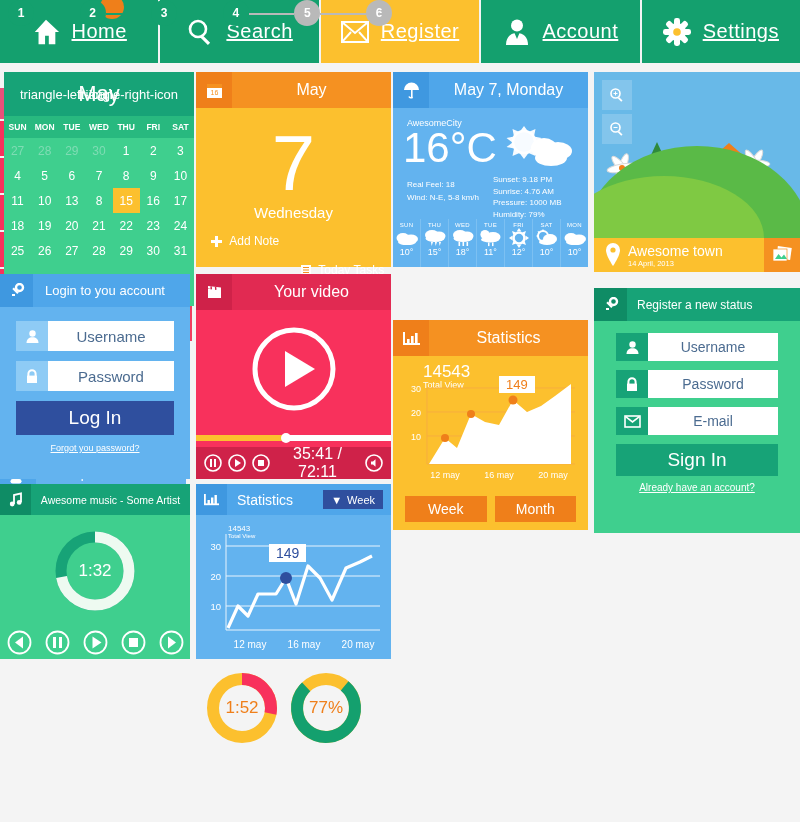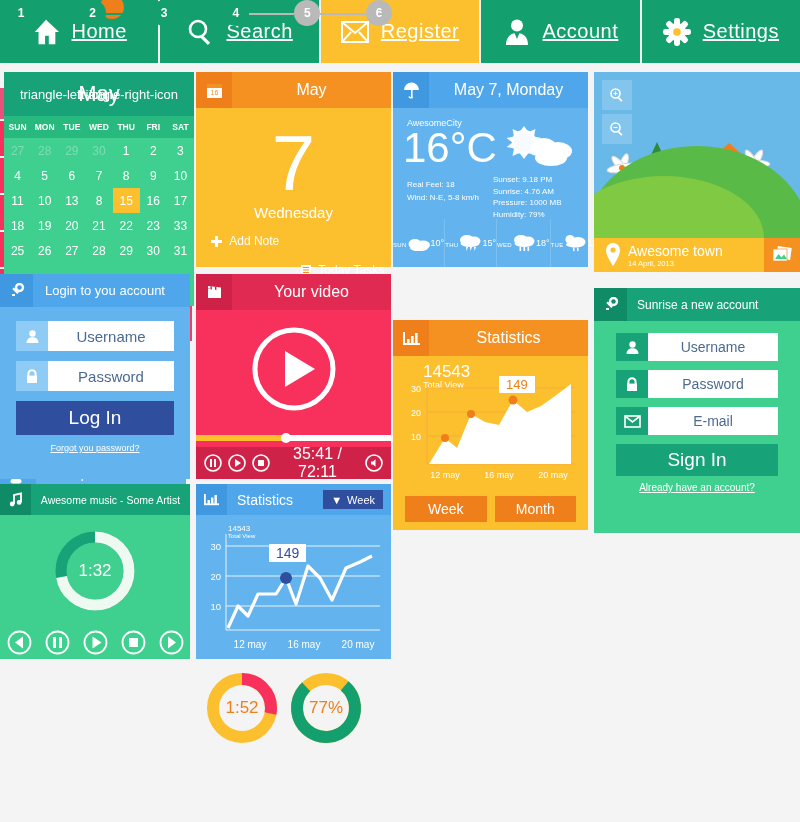--- a/index.html
+++ b/index.html
@@ -54,21 +54,21 @@
   
   #weather { left:393px; top:72px; width:195px; height:195px; background:#63b3ef; }
   #weather .card-head { background:#4fa6ea; }
   #weather .head-ico { background:#3f98e0; }
   #w-city { position:absolute; left:14px; top:46px; font-size:9px; }
   #w-temp { position:absolute; left:10px; top:52px; font-size:42px; font-weight:300; }
   #w-sunart { position:absolute; right:8px; top:48px; width:86px; height:56px; }
   #w-left { position:absolute; left:14px; top:106px; font-size:8px; line-height:13px; }
   #w-right { position:absolute; left:100px; top:102px; font-size:8px; line-height:11.5px; }
   #w-fc { position:absolute; bottom:0; left:0; width:100%; height:48px; display:flex; }
-  .fc-col { flex:1; border-right:1px solid #7cc0f2; display:flex; flex-direction:row; align-items:center; }
+  .fc-col { flex:1; border-right:1px solid #7cc0f2; display:flex; flex-direction:column; align-items:center; }
   .fc-col:last-child { border-right:none; }
   .fc-d { font-size:6px; margin-top:3px; letter-spacing:.3px; }
   .fc-i { height:19px; display:flex; align-items:center; }
   .fc-t { font-size:9px; }
 
   
   #town { left:594px; top:72px; width:206px; height:200px; background:#68b9e8; overflow:hidden; }
   .town-zoom { position:absolute; left:8px; width:30px; height:30px; background:rgba(255,255,255,.18);
                display:flex; align-items:center; justify-content:center; }
   #tz1 { top:8px; } #tz2 { top:42px; }
@@ -296,21 +296,21 @@
       <span>8</span>
       <span class="sel">15</span>
       <span>16</span>
       <span>17</span>
       <span>18</span>
       <span>19</span>
       <span>20</span>
       <span>21</span>
       <span>22</span>
       <span>23</span>
-      <span>33</span>
+      <span>24</span>
       <span>25</span>
       <span>26</span>
       <span>27</span>
       <span>28</span>
       <span>29</span>
       <span>30</span>
       <span>31</span>
     </div>
 </div>
 
@@ -818,21 +818,21 @@
 
 <div class="card" id="register">
   <div class="card-head">
     <div class="head-ico">
       <svg width="16" height="16" viewBox="0 0 16 16">
           <circle cx="10.5" cy="4.5" r="3.5" fill="none" stroke="#fff" stroke-width="2.4"></circle>
           <rect x="3" y="7" width="7" height="2.2" fill="#fff" transform="rotate(45 7 8)"></rect>
           <rect x="3" y="11" width="3" height="2" fill="#fff"></rect>
         </svg>
     </div>
-    <div class="head-title">Sunrise a new account</div>
+    <div class="head-title">Register a new status</div>
   </div>
   <div style="height:12px"></div>
   <div class="fld">
     <div class="fi">
       <svg width="15" height="15" viewBox="0 0 15 15">
           <circle cx="7.5" cy="4.5" r="3.2" fill="#fff"></circle>
           <path d="M1.5 14 c0 -4 2.6 -5.8 6 -5.8 s6 1.8 6 5.8z" fill="#fff"></path>
         </svg>
     </div>
     <div class="fv">Username</div>

